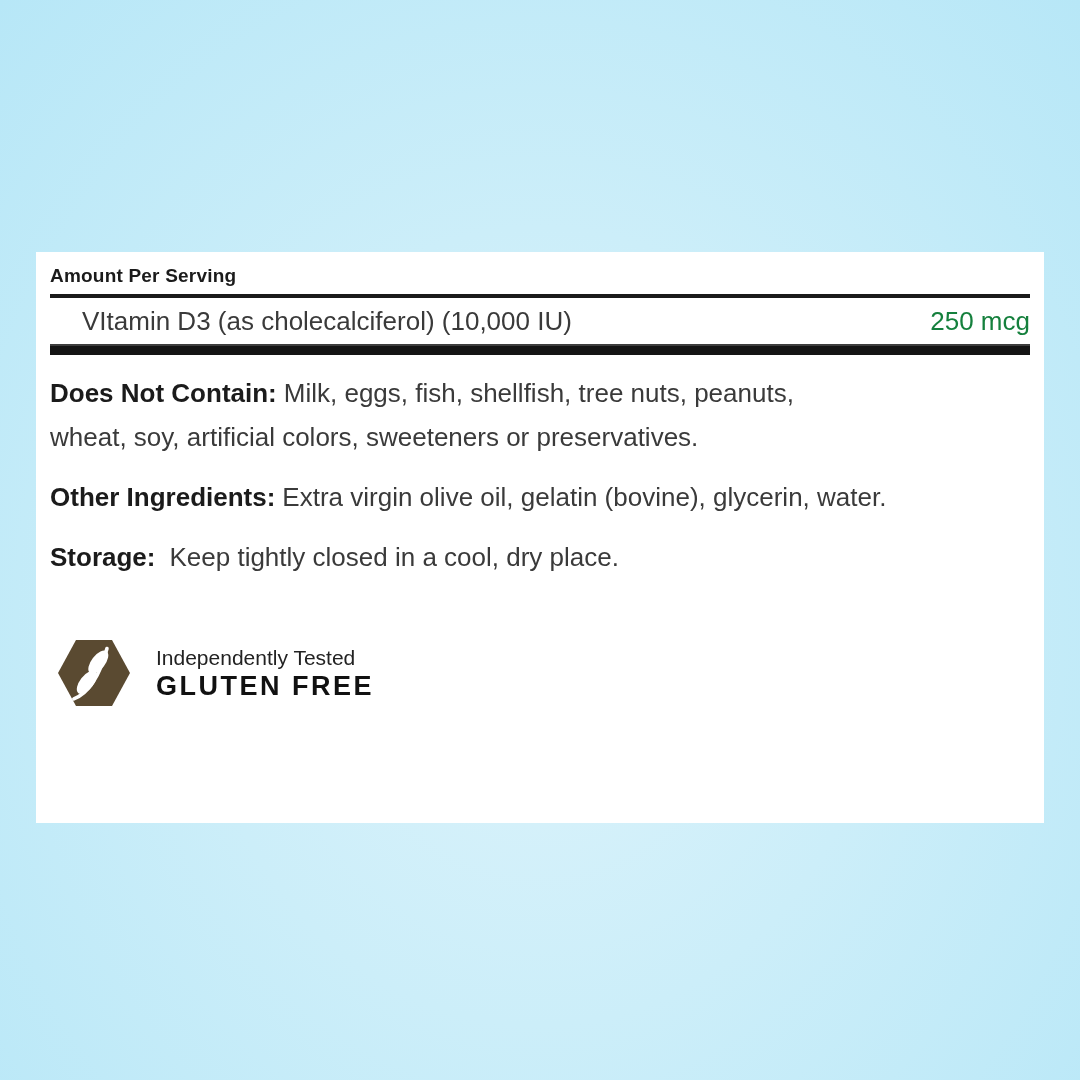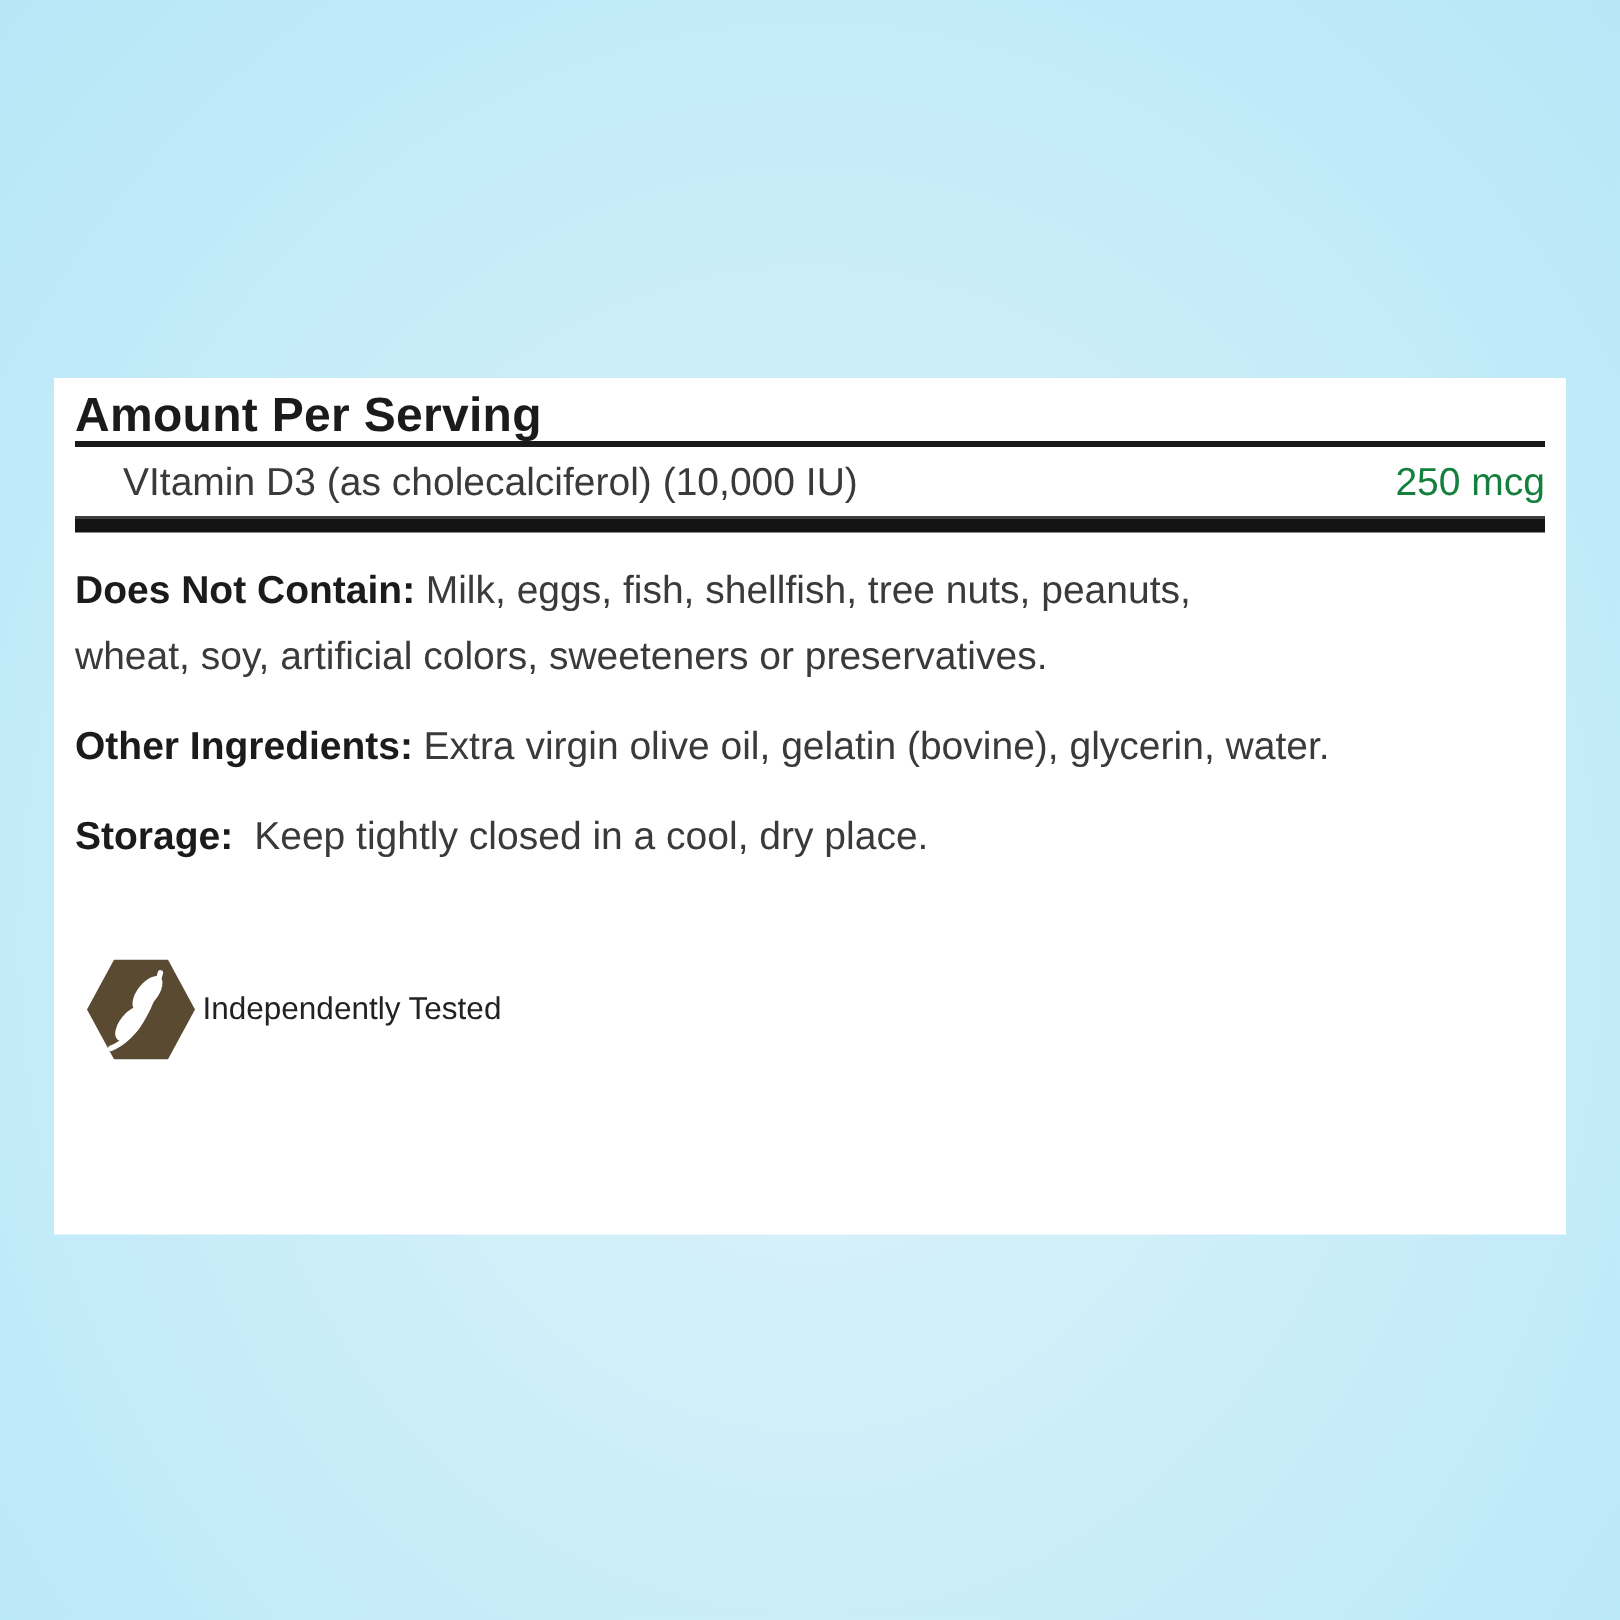--- a/index.html
+++ b/index.html
@@ -21,21 +21,21 @@
     left: 36px;
     top: 252px;
     width: 1008px;
     height: 571px;
     background: #ffffff;
     box-sizing: border-box;
     padding: 6px 14px 0 14px;
     color: #3a3a3a;
   }
   .heading {
-    font-size: 32px;
+    font-size: 19px;
     font-weight: 700;
     color: #1b1b1b;
     line-height: 36px;
     letter-spacing: 0.2px;
   }
   .rule-heavy { height: 4px; background: #1a1a1a; }
   .rule-thin  { height: 2px; background: #3d3d3d; }
   .rule-bar   { height: 9px; background: #141414; }
   .nutrient-row {
     display: flex;
@@ -56,21 +56,21 @@
   p.section .lbl {
     font-weight: 700;
     color: #1b1b1b;
     margin-right: 7px;
   }
   p.section .lbl.wide { margin-right: 14px; }
   .line2 { display: block; }
   .badge {
     display: flex;
     align-items: center;
-    gap: 5px;
+    gap: 26px;
     margin: 58px 0 0 8px;
   }
   .badge-icon { width: 72px; height: 72px; flex: 0 0 auto; }
   .badge-text .t1 {
     font-size: 21px;
     color: #222222;
     line-height: 26px;
   }
   .badge-text .t2 {
     font-size: 27px;
@@ -116,17 +116,18 @@
 
     <div class="badge">
       <svg class="badge-icon" viewBox="0 0 100 100">
         <polygon points="0,50 25,4 75,4 100,50 75,96 25,96" fill="#5a4a31"></polygon>
         <ellipse cx="40" cy="63" rx="9.5" ry="19" transform="rotate(38 40 63)" fill="#ffffff"></ellipse>
         <ellipse cx="56" cy="35" rx="9.5" ry="19" transform="rotate(38 56 35)" fill="#ffffff"></ellipse>
         <path d="M22 86 C 42 78, 58 54, 68 16" stroke="#ffffff" stroke-width="5" fill="none" stroke-linecap="round"></path>
       </svg>
       <div class="badge-text">
         <div class="t1">Independently Tested</div>
+        <div class="t2">GLUTEN FREE</div>
       </div>
     </div>
 
   </div>
 </div>
 
 </body></html>

